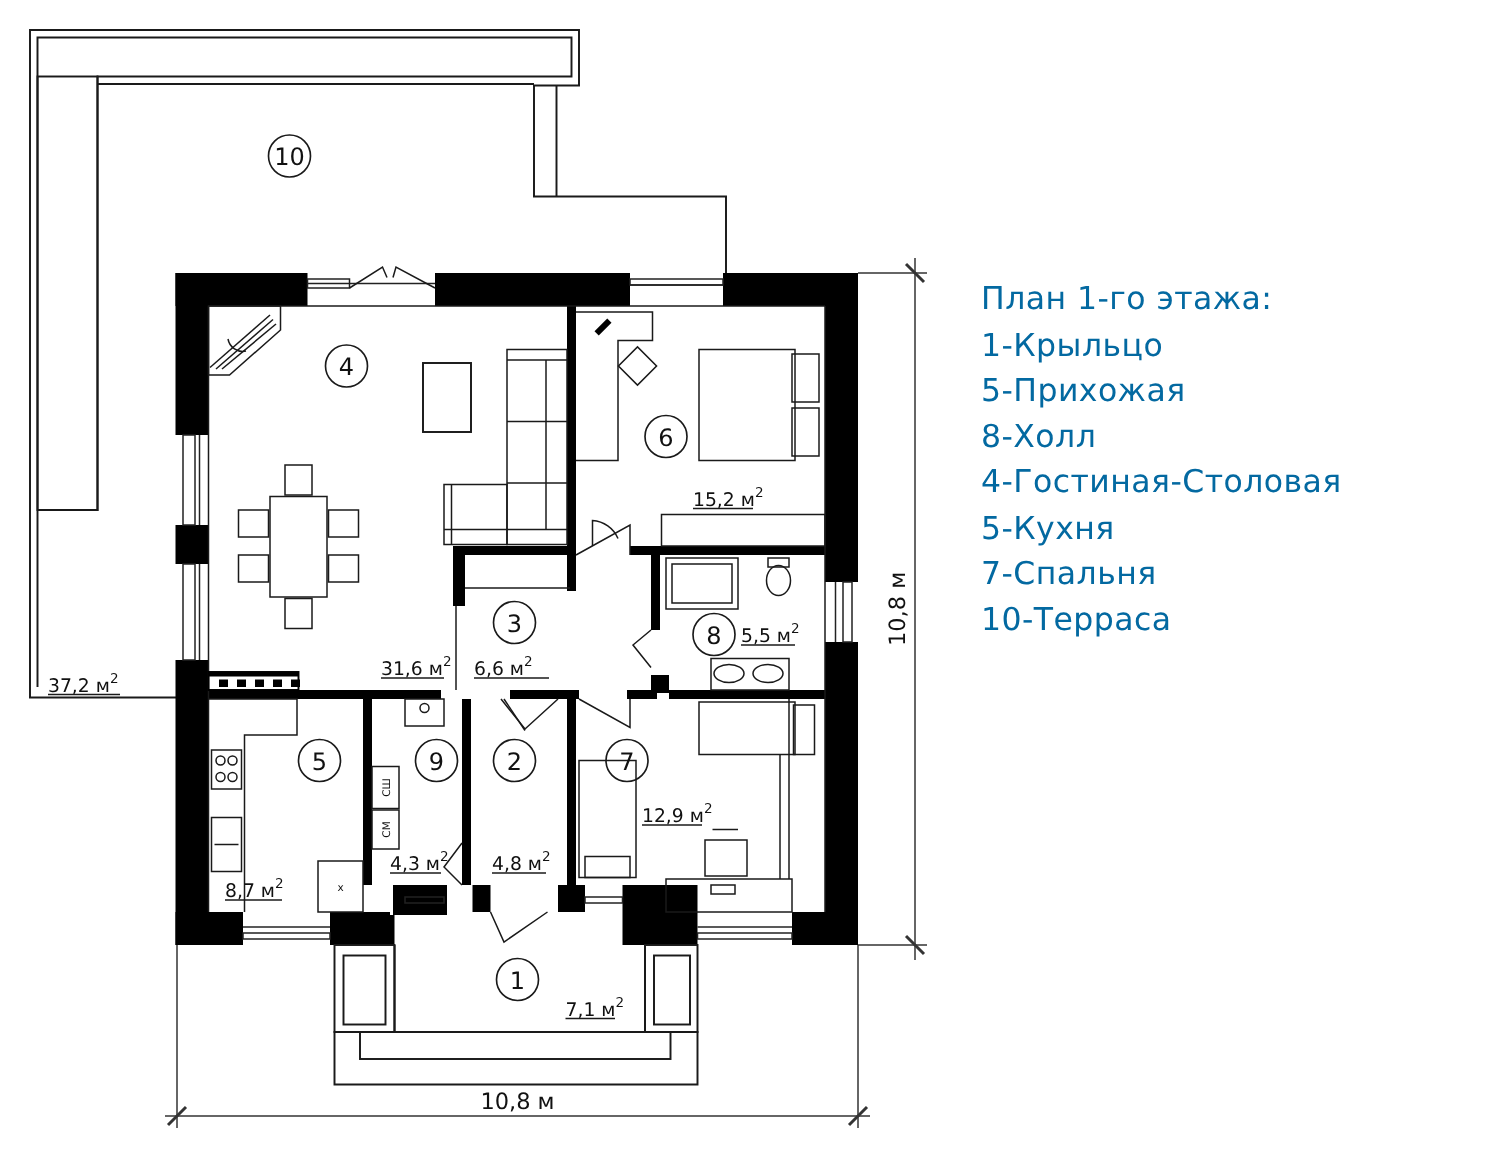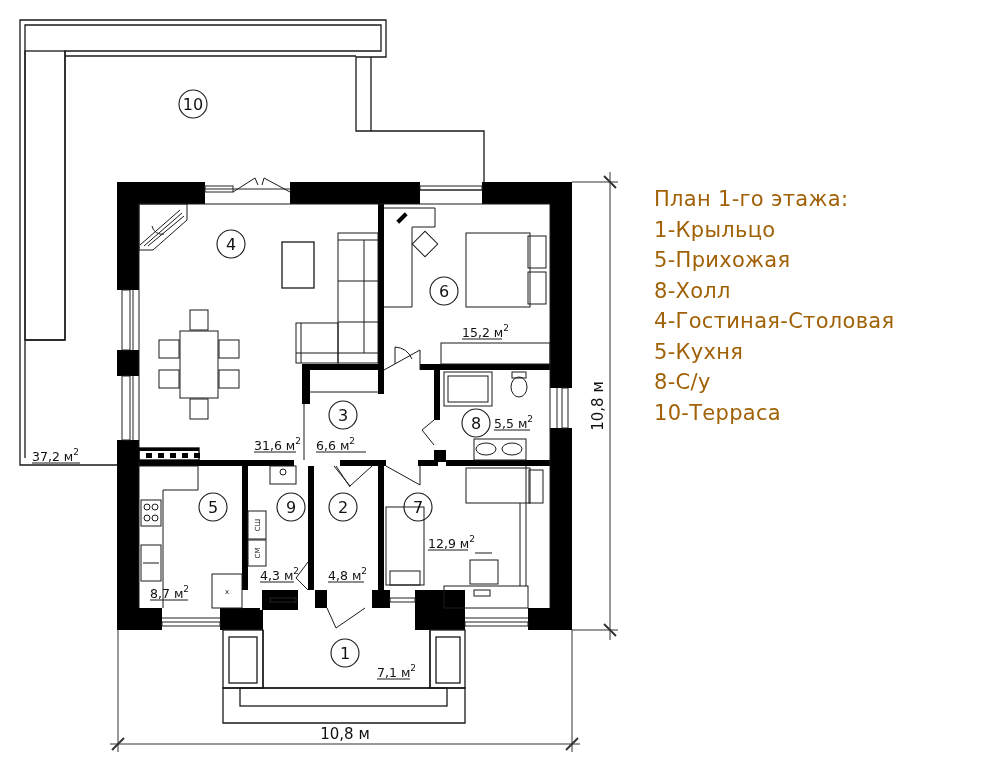--- a/index.html
+++ b/index.html
@@ -1,18 +1,18 @@
 <!DOCTYPE html>
 <html><head>
 <meta charset="utf-8">
 <style>
   html, body { margin:0; padding:0; background:#ffffff; }
   body { width:990px; height:774px; position:relative; overflow:hidden; font-family:"DejaVu Sans", sans-serif; }
   #plan { position:absolute; left:0; top:0; }
-  .legend { position:absolute; left:654px; top:184px; font-family:"DejaVu Sans", sans-serif; font-size:21px; line-height:30.5px; color:#a16207; letter-spacing:0.3px; }
+  .legend { position:absolute; left:654px; top:184px; font-family:"DejaVu Sans", sans-serif; font-size:21px; line-height:30.5px; color:#0369a1; letter-spacing:0.3px; }
   .legend div { white-space:nowrap; }
   svg text { font-family:"DejaVu Sans", sans-serif; fill:#111; }
 </style>
 </head>
 <body>
 
 <svg id="plan" width="990" height="774" viewBox="0 0 990 774" xmlns="http://www.w3.org/2000/svg">
   <g fill="none" stroke="#1a1a1a" stroke-width="1.3">
 
     <g>
@@ -287,15 +287,15 @@
   <text x="0" y="0" font-size="15" text-anchor="middle" transform="translate(603 406) rotate(-90)">10,8 м</text>
 </svg>
 
 <div class="legend">
   <div>План 1-го этажа:</div>
   <div>1-Крыльцо</div>
   <div>5-Прихожая</div>
   <div>8-Холл</div>
   <div>4-Гостиная-Столовая</div>
   <div>5-Кухня</div>
-  <div>8-С/у</div>
+  <div>7-Спальня</div>
   <div>10-Терраса</div>
 </div>
 
 </body></html>

